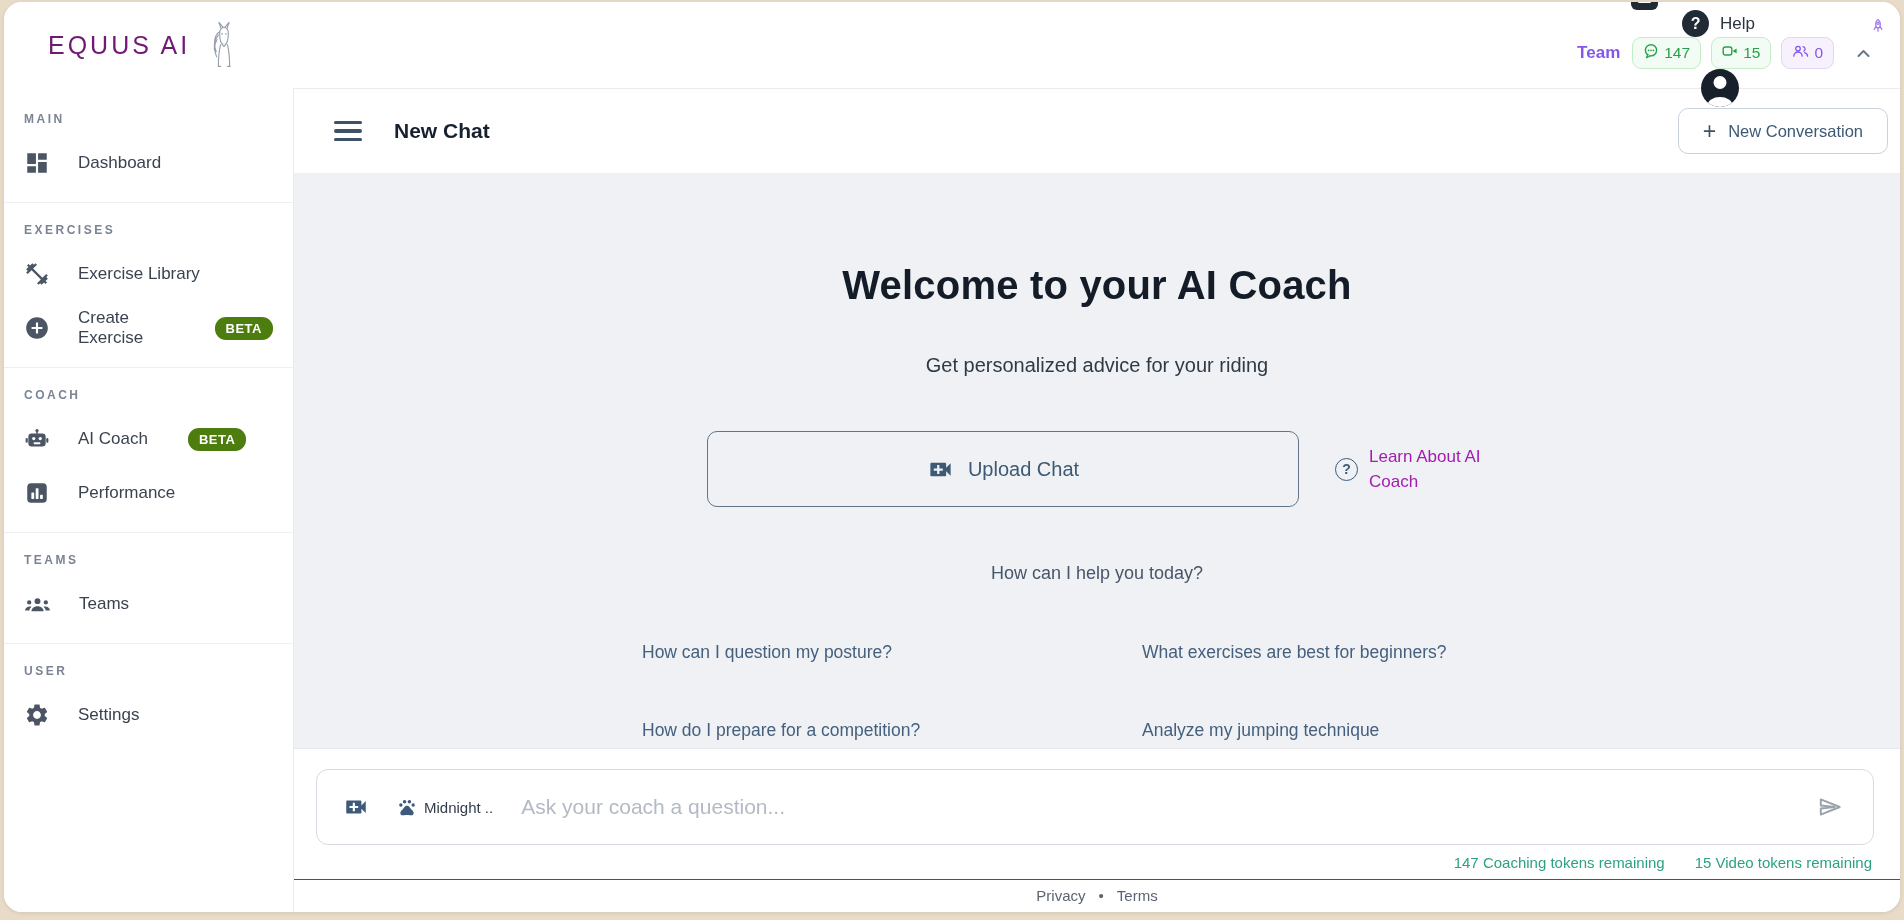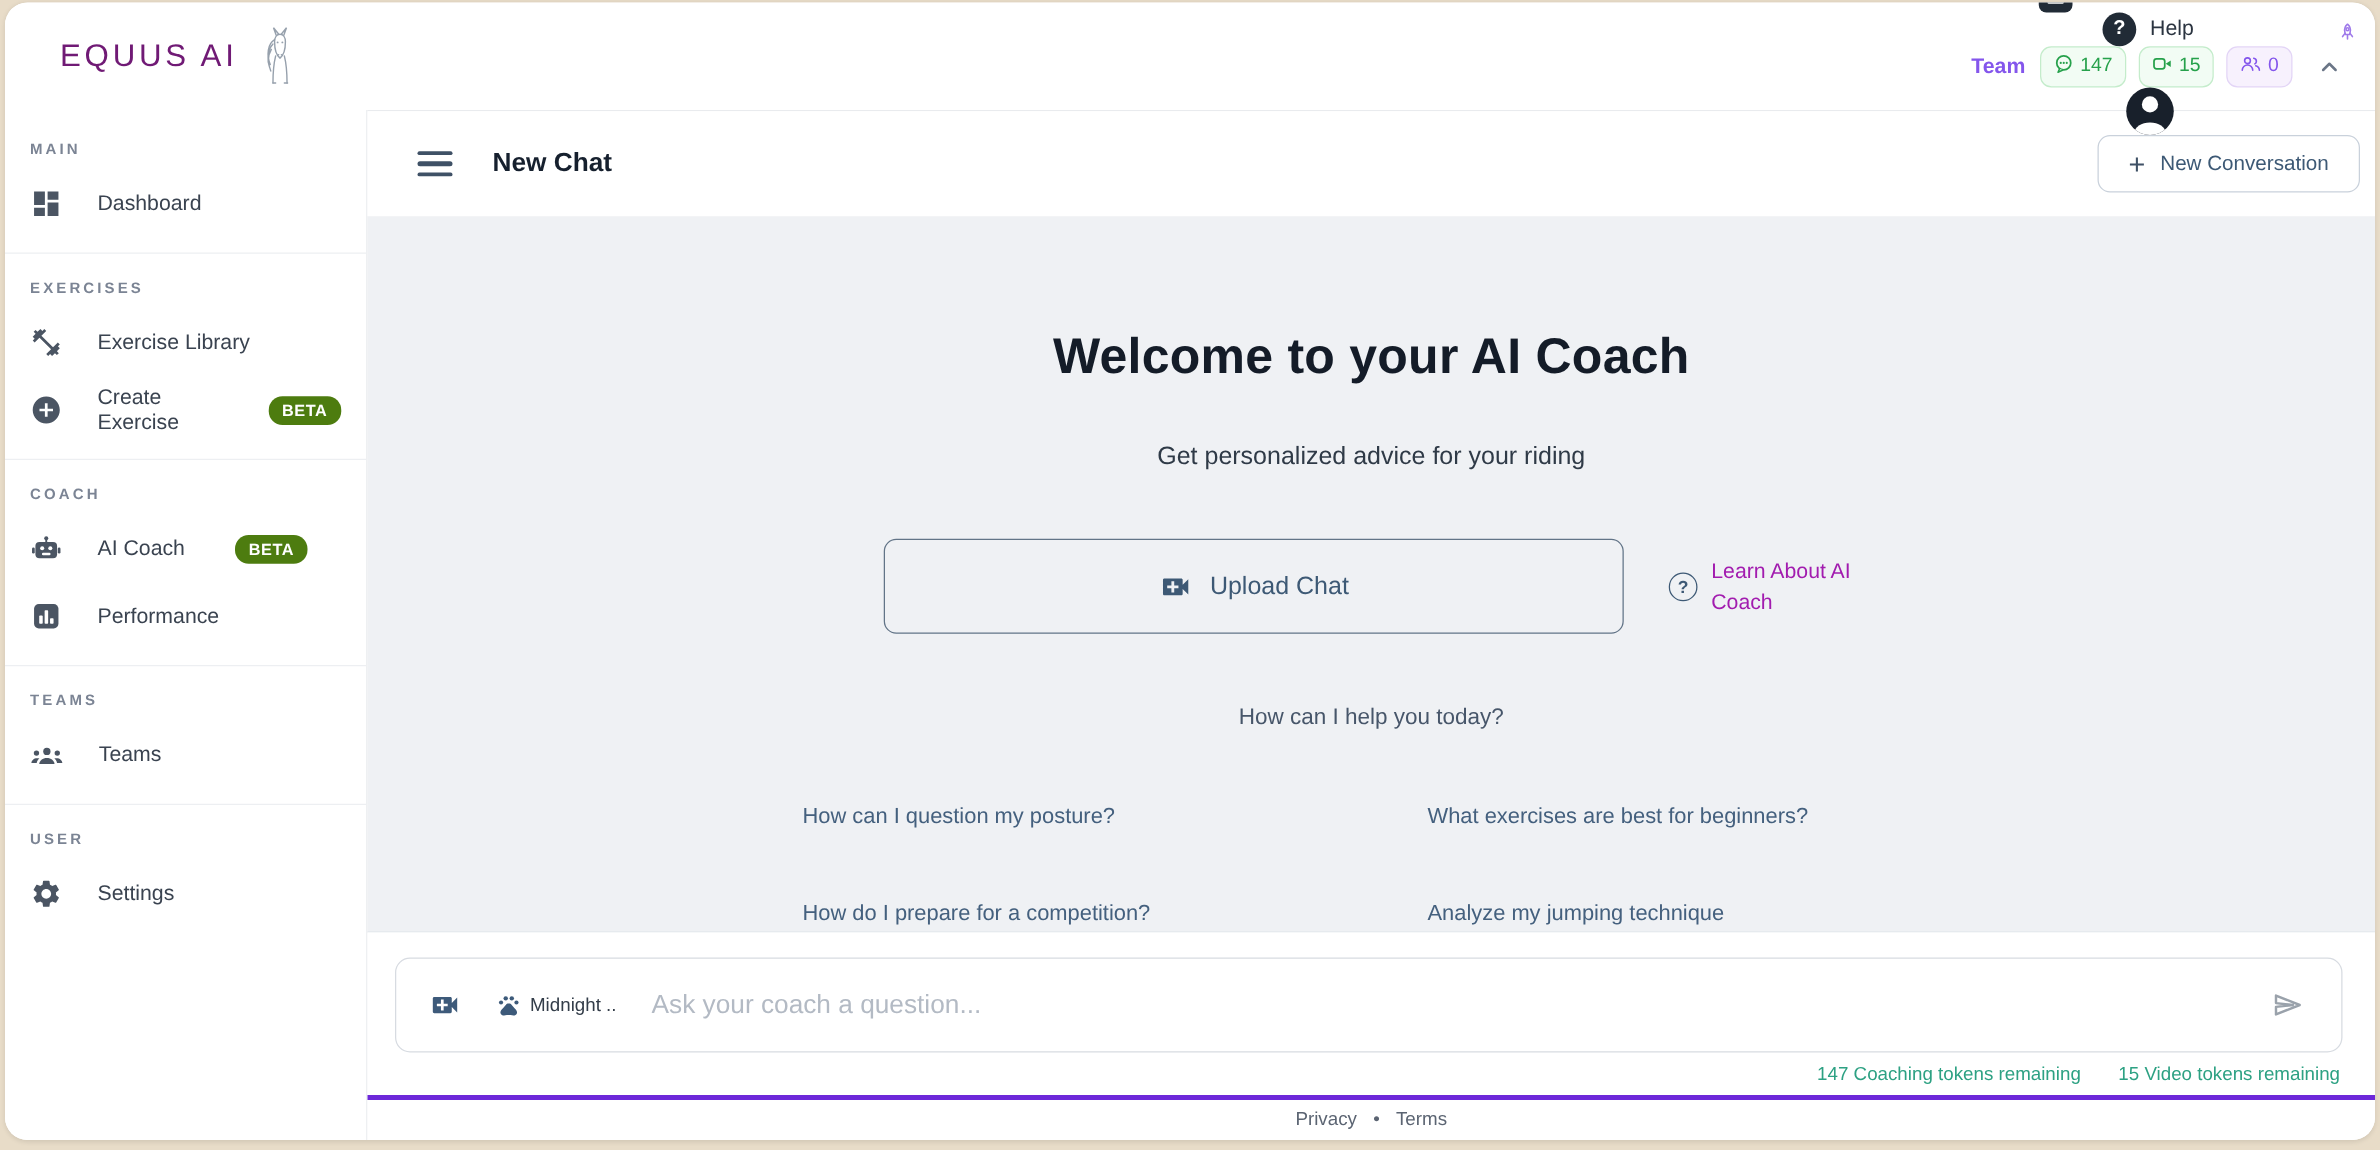--- a/index.html
+++ b/index.html
@@ -77,21 +77,21 @@
   .input-box { height:76px; border:1px solid #d7dbe1; border-radius:12px; display:flex; align-items:center; padding:0 26px; gap:16px; background:#fff; }
   .inp-video { color:#3d5a7a; display:flex; cursor:pointer; }
   .horse-select { display:flex; align-items:center; gap:7px; margin-left:12px; cursor:pointer; }
   .horse-name { font-size:15px; color:#333d49; white-space:nowrap; }
   .chat-input { flex:1; border:none; outline:none; font-size:21px; color:#333; margin-left:12px; font-family:inherit; background:transparent; }
   .chat-input::placeholder { color:#b3bac4; }
   .send-btn { display:flex; cursor:pointer; padding:2px; }
   .tokens-row { display:flex; justify-content:flex-end; gap:30px; margin-top:9px; padding-right:2px; font-size:15px; color:#2da183; }
 
   
-  .footer { flex:0 0 auto; margin-top:auto; border-top:4px solid #6d28d9; padding:7px 0 8px; display:flex; justify-content:center; align-items:center; gap:13px; font-size:15px; color:#5b6472; background:#fff; }
+  .footer { flex:0 0 auto; margin-top:auto; border-top:1px solid #6d28d9; padding:7px 0 8px; display:flex; justify-content:center; align-items:center; gap:13px; font-size:15px; color:#5b6472; background:#fff; }
   .footer a { color:#5b6472; text-decoration:none; cursor:pointer; }
 </style>
 </head>
 <body>
 
 <div class="app">
 
   <div class="header">
     <div class="logo">
       <span class="logo-text">EQUUS AI</span>

